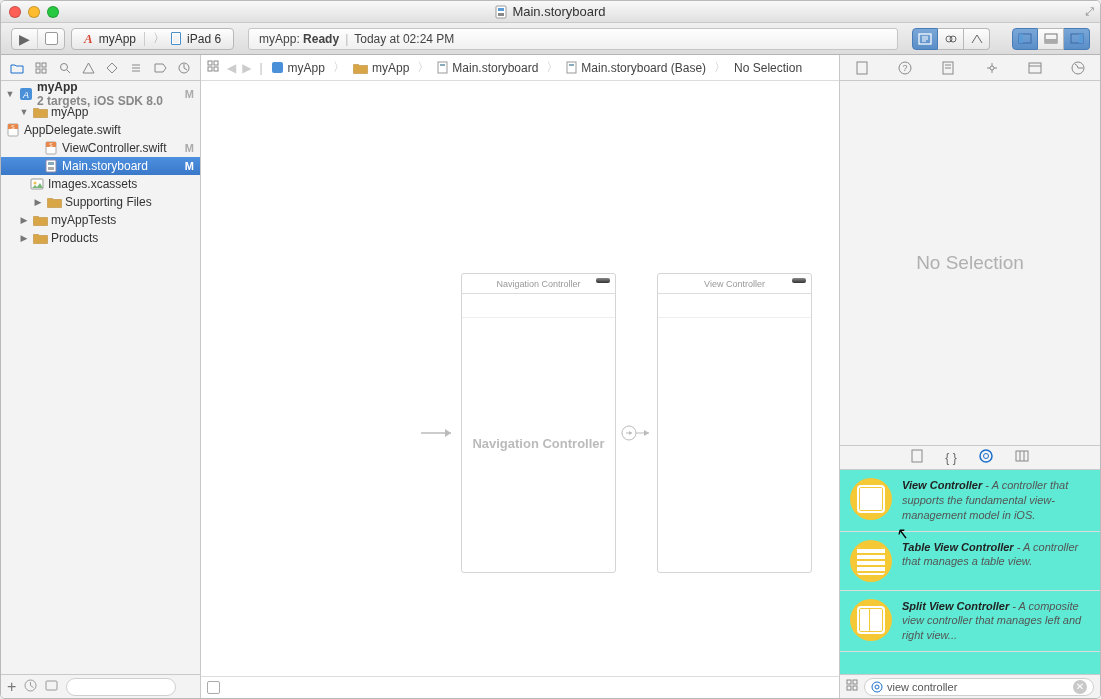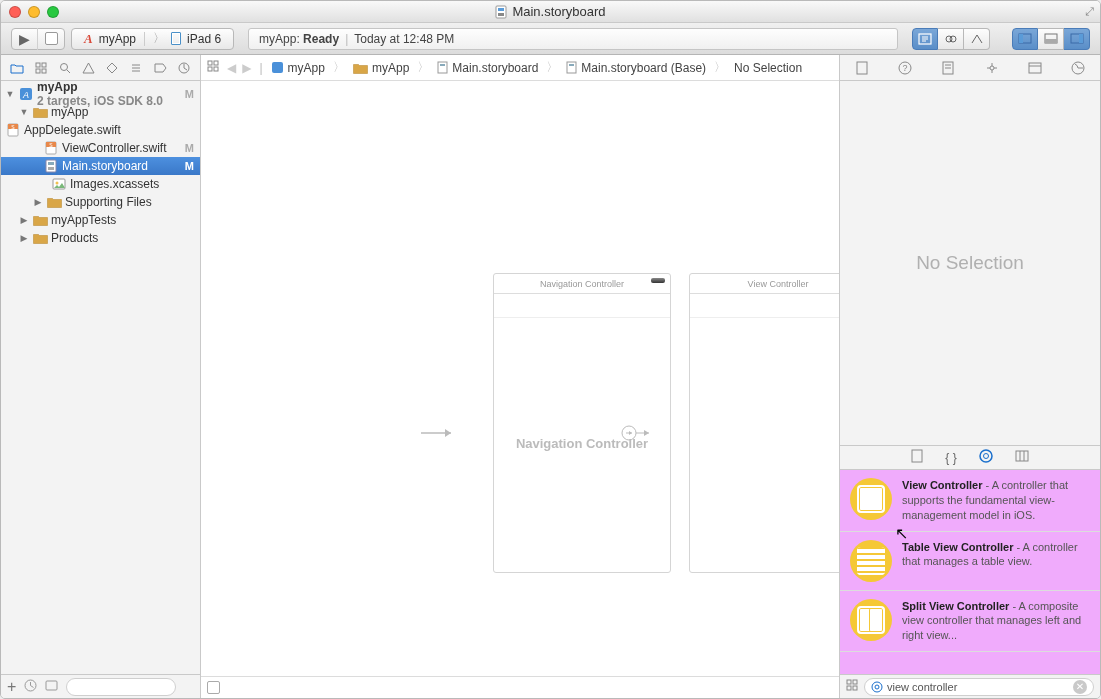--- a/index.html
+++ b/index.html
@@ -62,39 +62,39 @@
 
   
   .editor { flex:1; display:flex; flex-direction:column; background:#fff; border-right:1px solid #c9c9c9; min-width:0;}
   .jumpbar { height:26px; border-bottom:1px solid #dcdcdc; display:flex; align-items:center; padding:0 6px; gap:8px; font-size:12px; color:#444;}
   .jumpitem { display:flex; align-items:center; gap:4px;}
   .jb-sep { color:#bbb;}
   .jb-nav { display:flex; gap:6px; color:#888;}
   .jb-nav .disabled{color:#ccc;}
 
   .canvas { flex:1; position:relative; background:#fff; overflow:hidden;}
-  .scene { position:absolute; top:192px; left:260px; width:178px; height:300px; border:1px solid #d5d5d5; border-radius:3px; background:#fff;margin-left:32px;}
+  .scene { position:absolute; top:192px; left:260px; width:155px; height:300px; border:1px solid #d5d5d5; border-radius:3px; background:#fff;}
   .scene .shdr { height:20px; border-bottom:1px solid #ddd; font-size:9px; color:#999; text-align:center; line-height:20px; position:relative;}
   .scene .shdr::after{content:""; position:absolute; right:5px; top:4px; width:14px; height:5px; border-radius:2px; background:linear-gradient(#888,#333);}
   .scene .snav { height:24px; border-bottom:1px solid #eee;}
   .scene .sbody { color:#bbb; font-weight:600; font-size:13px; display:flex; align-items:center; justify-content:center; height:250px;}
   .scene2 { left:456px;}
   .entry-arrow { position:absolute; top:342px; left:220px; width:38px; height:20px;}
   .seg-arrow { position:absolute; top:338px; left:418px; width:36px; height:28px;}
   .canvas-bottom { position:absolute; left:0; bottom:0; height:22px; width:100%; border-top:1px solid #dcdcdc; display:flex; align-items:center; padding:0 6px;}
   .canvas-bottom .sq { width:13px; height:13px; border:1px solid #aaa; border-radius:2px;}
 
   
   .inspector { width:260px; background:#f3f3f3; display:flex; flex-direction:column;}
   .insp-tabs { height:26px; border-bottom:1px solid #c9c9c9; display:flex; align-items:center; justify-content:space-around; color:#666;}
   .insp-tab { width:24px; height:18px; display:flex; align-items:center; justify-content:center;}
   .nosel { flex:0 0 365px; display:flex; align-items:center; justify-content:center; font-size:19px; color:#b0b0b0; font-weight:400; border-bottom:1px solid #c9c9c9;}
   .libtabs { height:24px; border-bottom:1px solid #c9c9c9; display:flex; align-items:center; justify-content:center; gap:22px; color:#666;}
   .libtab.active { color:#1a6fcc;}
-  .library { flex:1; overflow:auto; background:#f0abfc;}
+  .library { flex:1; overflow:auto; background:#5eead4;font-style:italic;}
   .libitem { display:flex; gap:10px; padding:8px 10px; border-bottom:1px solid #dcdcdc;}
   .libicon { width:42px; height:42px; background:#f5c836; border-radius:50%; display:flex; align-items:center; justify-content:center; flex-shrink:0;}
   .libicon .inner { width:28px; height:28px; background:#fff; border-radius:4px; border:2px solid #fff; box-shadow:inset 0 0 0 1px #f5c836;}
   .libicon .innerlines { width:28px; height:28px; background:#fff; border-radius:4px; position:relative; overflow:hidden;}
   .libicon .innerlines::before{content:""; position:absolute; left:0; right:0; top:0; bottom:0; background:repeating-linear-gradient(#f5c836 0 2px,#fff 2px 6px);}
   .libtext { font-size:11px; color:#555; line-height:1.35;}
   .libtext b { color:#222;}
   .lib-bottom { height:24px; border-top:1px solid #c9c9c9; display:flex; align-items:center; padding:0 6px; gap:6px;}
   .searchbox { flex:1; height:18px; border:1px solid #cfcfcf; border-radius:9px; background:#fff; display:flex; align-items:center; padding:0 6px; gap:4px; font-size:11px; color:#555;}
   .searchbox .x { margin-left:auto; width:14px; height:14px; border-radius:50%; background:#c9c9c9; color:#fff; font-size:10px; display:flex; align-items:center; justify-content:center;}
@@ -134,21 +134,21 @@
     <span class="app-icon-a">A</span>
     <span>myApp</span>
     <span class="schemesep"></span>
     <span style="color:#999">〉</span>
     <span class="ipad-icon"></span>
     <span>iPad 6</span>
   </div>
   <div class="statusbar">
     <span>myApp:</span>&nbsp;<b>Ready</b>
     <span class="sep">|</span>
-    <span>Today at 12:48 PM</span>
+    <span>Today at 02:24 PM</span>
   </div>
   <div class="editgrp">
     <div class="seg active">
         <svg width="14" height="12">
           <rect x="1" y="1" width="12" height="10" fill="none" stroke="#fff" stroke-width="1.2"></rect>
           <line x1="4" y1="4" x2="10" y2="4" stroke="#fff"></line>
           <line x1="4" y1="6" x2="10" y2="6" stroke="#fff"></line>
           <line x1="4" y1="8" x2="8" y2="8" stroke="#fff"></line>
         </svg>
       </div>
@@ -285,21 +285,21 @@
           <span class="ficon">
             <svg class="sfile" viewBox="0 0 14 14">
               <rect x="2" y="1" width="10" height="12" rx="1" fill="#fff" stroke="#88a"></rect>
               <rect x="4" y="3" width="6" height="3" fill="#8ab"></rect>
               <rect x="4" y="8" width="6" height="3" fill="#aaa"></rect>
             </svg>
           </span>
           <span class="lbl">Main.storyboard</span>
           <span class="badge">M</span>
         </div>
-      <div class="trow" style="padding-left:50px">
+      <div class="trow" style="padding-left:28px">
           <span class="ficon">
             <svg class="sfile" viewBox="0 0 14 14">
               <rect x="1" y="2" width="12" height="10" rx="1" fill="#fff" stroke="#999"></rect>
               <circle cx="5" cy="6" r="1.5" fill="#f0c050"></circle>
               <path d="M2 11 l3 -3 l2 2 l3 -4 l3 5z" fill="#7ab87a"></path>
             </svg>
           </span>
           <span class="lbl">Images.xcassets</span>
         </div>
       <div class="trow" style="padding-left:32px">

